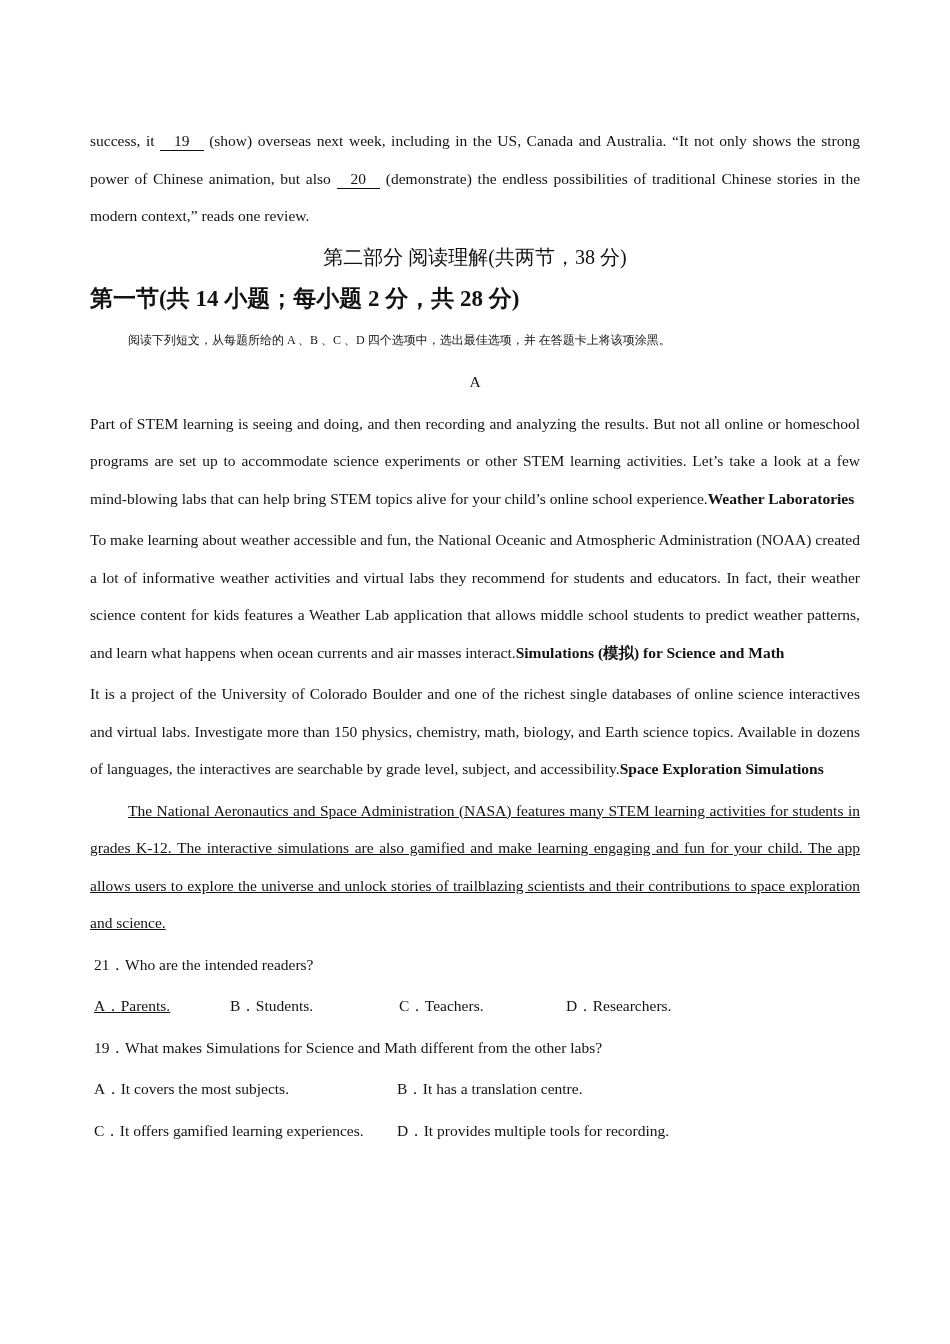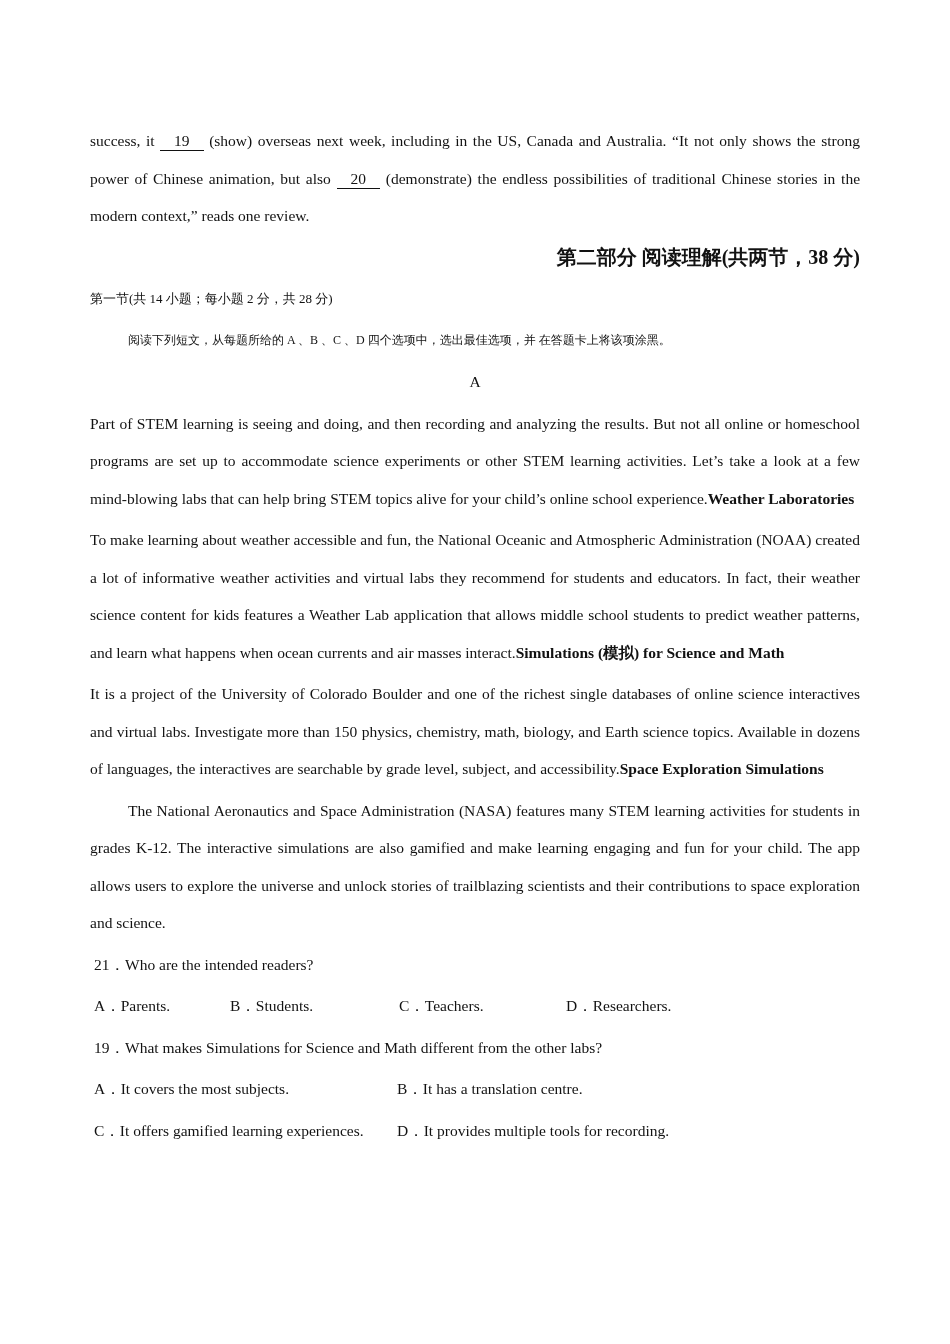--- a/index.html
+++ b/index.html
@@ -29,53 +29,54 @@
     text-align: justify;
     text-justify: inter-word;
   }
   .blank {
     border-bottom: 1.5px solid #121212;
     padding: 0 14px 1px 14px;
     white-space: nowrap;
   }
   .part-header {
     font-size: 20px;
-    font-weight: bold;
-    text-align: right;
+    font-weight: normal;
+    text-align: center;
     line-height: 37.5px;
   }
   .node-header {
-    font-size: 13px;
-    font-weight: normal;
+    font-size: 23px;
+    font-weight: bold;
     line-height: 37.5px;
   }
   .instructions {
     font-size: 12px;
     text-indent: 38px;
   }
   .passage-label {
     text-align: center;
   }
   .inline-heading {
     font-weight: bold;
   }
   .indent-first {
     text-indent: 38px;
+    text-decoration: underline;
   }
   .q-stem {
     text-align: left;
   }
   .opts {
     padding-left: 33px;
     text-align: left;
   }
   .opt {
     white-space: nowrap;
   }
-  .w136 { display: inline-block; width: 136px; }
+  .w136 { display: inline-block; width: 136px; text-decoration: underline; }
   .w169 { display: inline-block; width: 169px; }
   .w167 { display: inline-block; width: 167px; }
   .w303 { display: inline-block; width: 303px; }
 </style>
 </head>
 <body>
 
 <div class="page">
 
   <p class="justify"><span>success, it </span><span class="blank">19</span><span> (show) overseas next week, including in the US, Canada and Australia. “It not only shows the strong power of Chinese animation, but also </span><span class="blank">20</span><span> (demonstrate) the endless possibilities of traditional Chinese stories in the modern context,” reads one review.</span></p>

